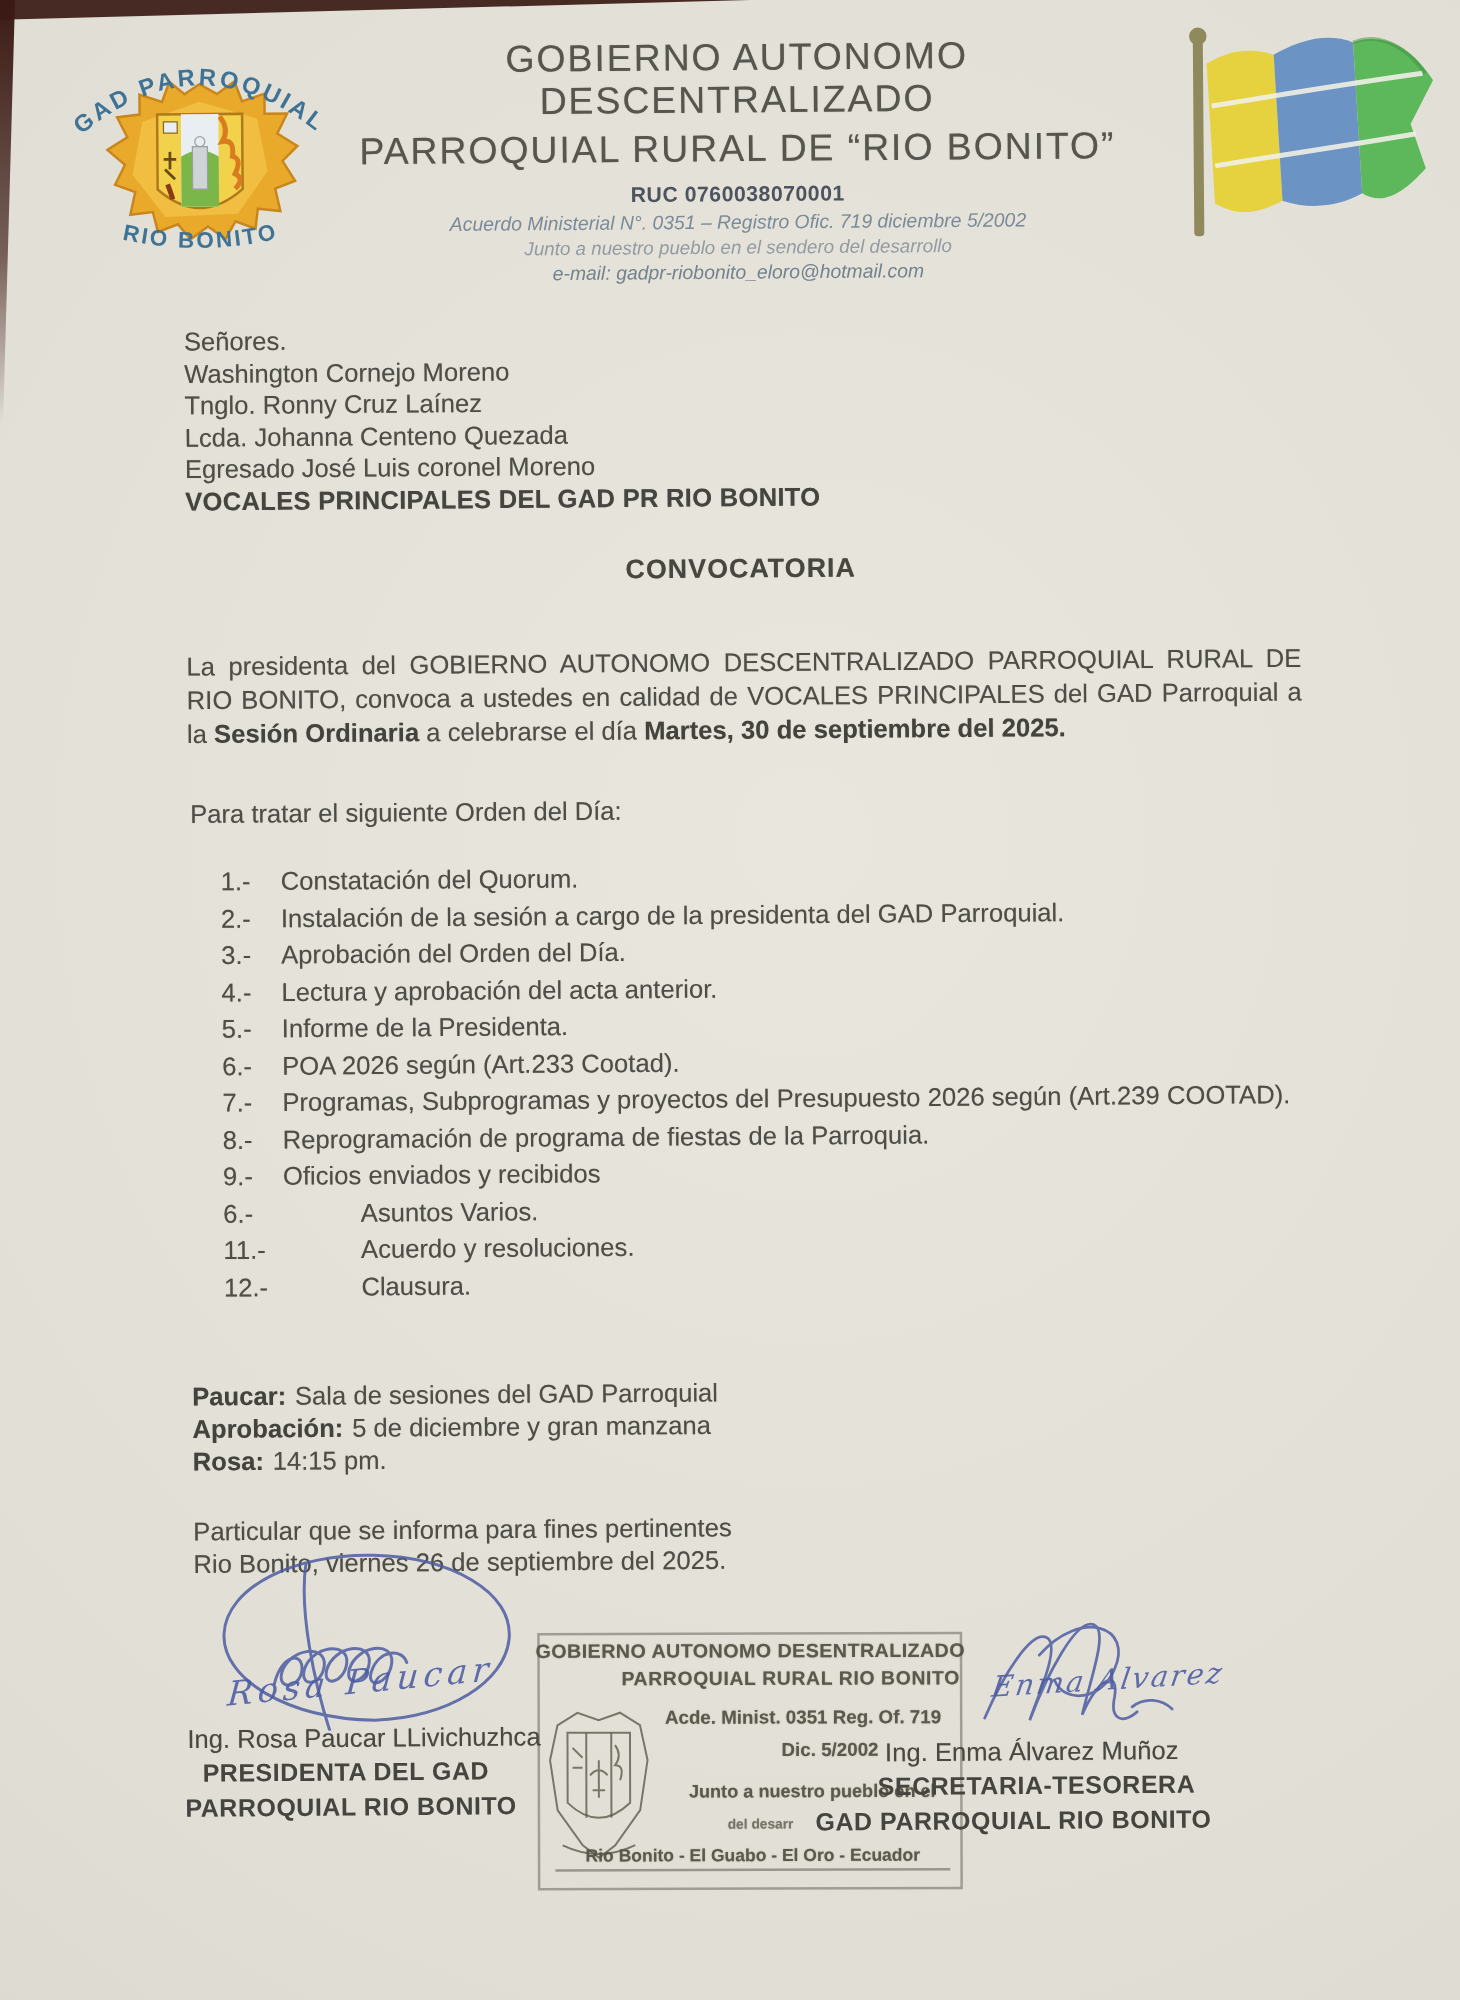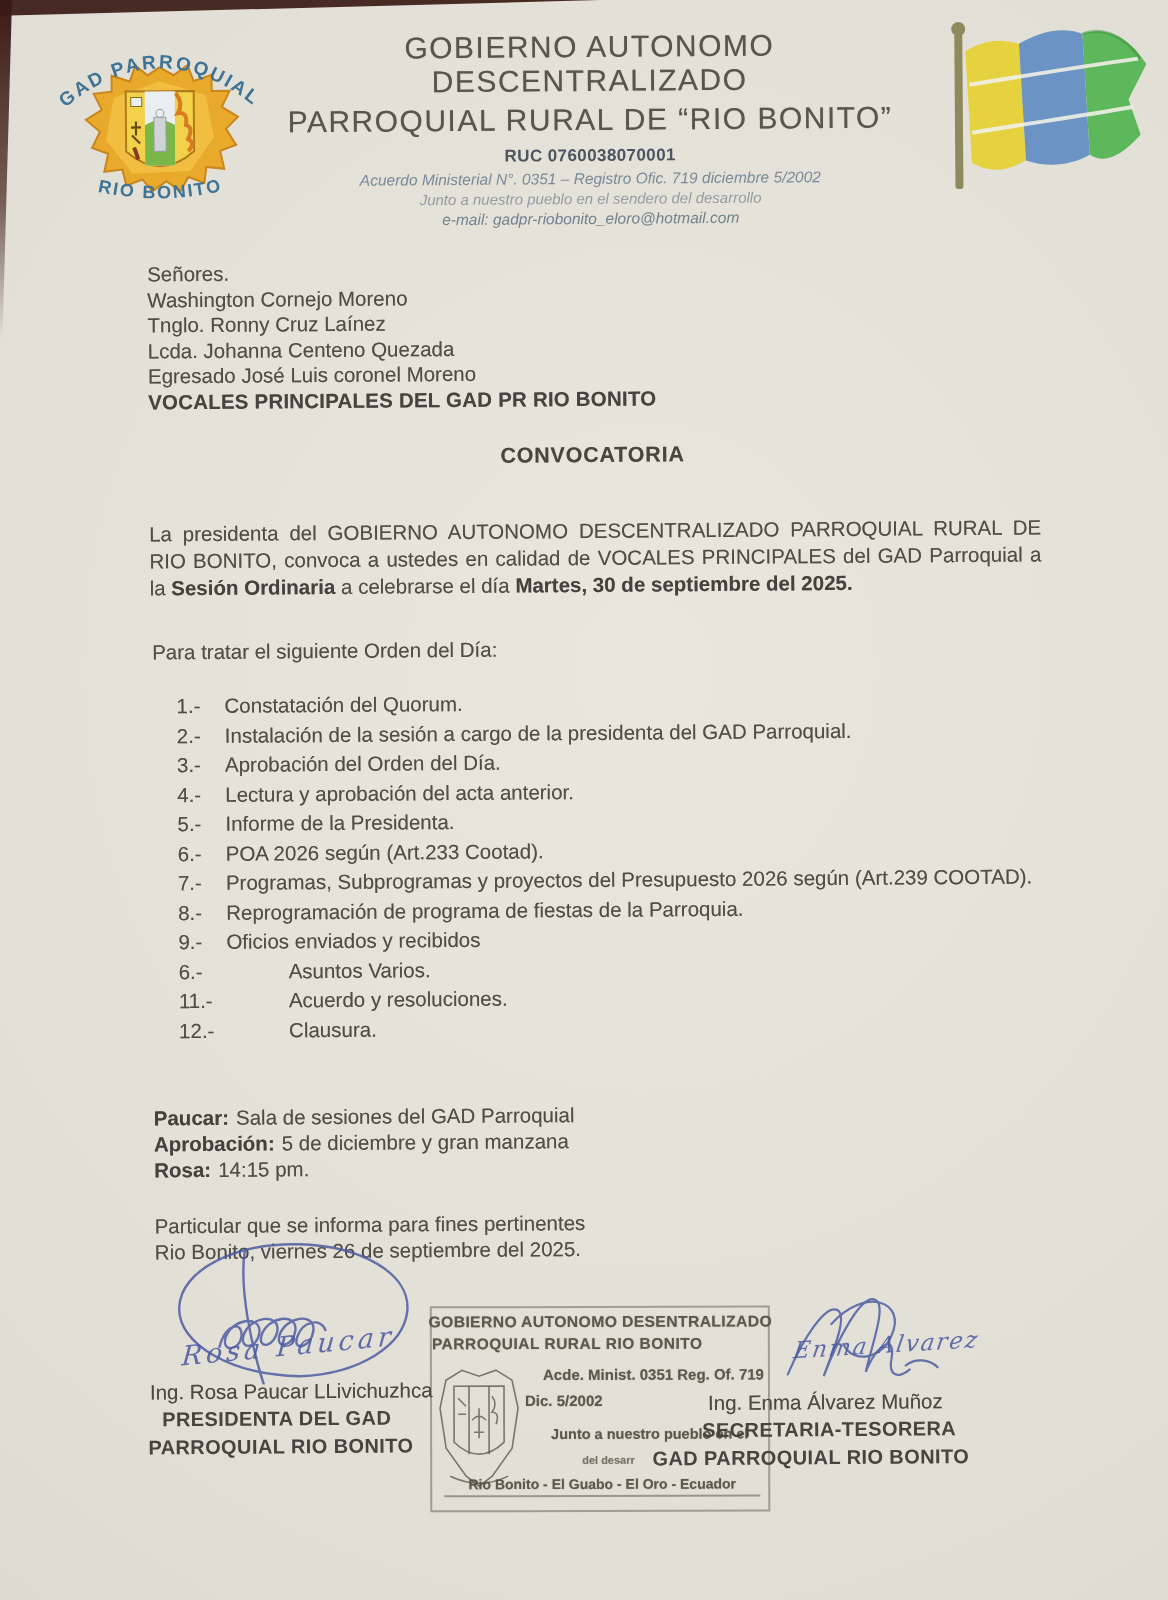--- a/index.html
+++ b/index.html
@@ -57,24 +57,24 @@
   .hw-left{left:38px;top:96px;font-size:27px;letter-spacing:4px;transform:rotate(-5deg) skewX(-10deg);}
   .hw-right{left:148px;top:52px;font-size:23px;letter-spacing:2px;transform:rotate(-3deg) skewX(-12deg);}
   .sig-name{position:absolute;font-size:20.5px;white-space:nowrap;color:#494841;}
   .sig-title{position:absolute;font-weight:700;font-size:20px;letter-spacing:.4px;color:#45443e;white-space:nowrap;}
   
   .stamp{position:absolute;left:424px;top:1306px;width:336px;height:202px;z-index:2;
     border:2px solid rgba(95,90,78,.5);transform:rotate(.3deg);
     color:rgba(86,82,70,.92);text-shadow:0 0 1px rgba(86,82,70,.55);}
   .st1{position:absolute;left:0;right:0;top:5px;text-align:center;font-weight:700;font-size:15.5px;
     letter-spacing:.3px;transform:scaleX(1.02);white-space:nowrap;}
-  .st2{position:absolute;left:0;right:0;top:27px;text-align:left;font-weight:700;font-size:15.5px;letter-spacing:.5px;}
+  .st2{position:absolute;left:0;right:0;top:27px;text-align:right;font-weight:700;font-size:15.5px;letter-spacing:.5px;}
   .st-shield{position:absolute;left:0px;top:50px;width:94px;height:138px;}
-  .st-ac{position:absolute;left:100px;top:58px;width:232px;text-align:right;font-weight:700;font-size:15px;}
-  .st-fecha{position:absolute;left:93px;top:84px;width:232px;font-weight:700;font-size:15px;}
+  .st-ac{position:absolute;left:100px;top:58px;width:232px;text-align:left;font-weight:700;font-size:15px;}
+  .st-fecha{position:absolute;left:116px;top:84px;width:232px;text-align:center;font-weight:700;font-size:15px;}
   .st-lema1{position:absolute;left:96px;top:118px;width:240px;font-weight:700;font-size:14.5px;white-space:nowrap;margin-left:23px;}
   .st-lema2{position:absolute;left:150px;top:146px;font-weight:700;font-size:11px;opacity:.8;}
   .st-foot{position:absolute;left:12px;right:8px;top:168px;text-align:center;font-weight:700;font-size:14px;
     padding-bottom:3px;border-bottom:2px solid rgba(95,90,78,.55);white-space:nowrap;}
 </style>
 </head>
 <body>
 
 <div class="page">
   <div class="tilt">

